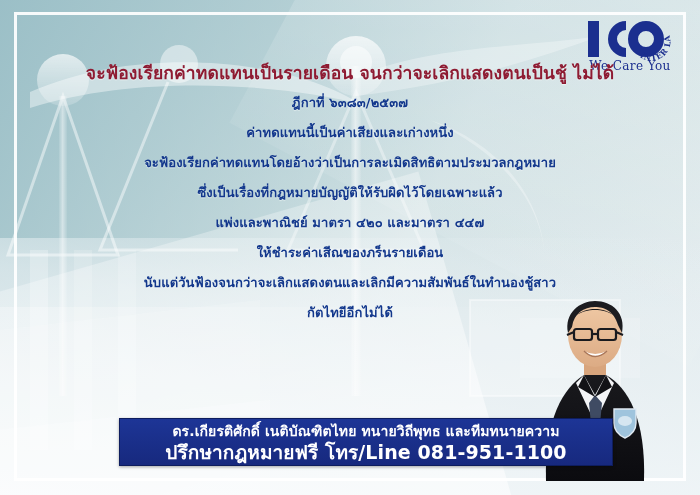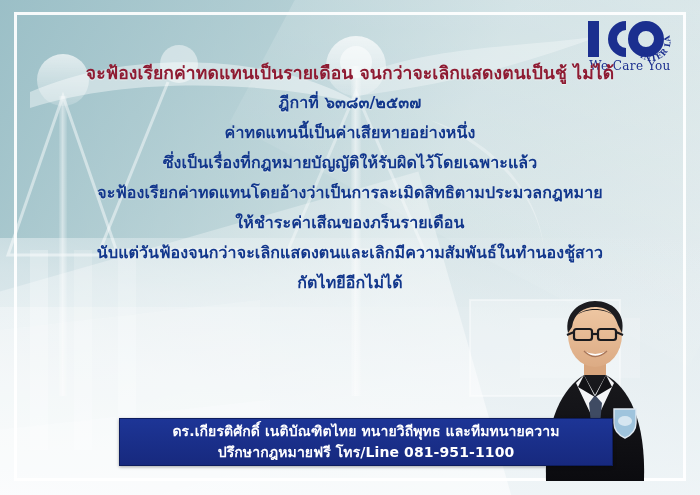--- a/index.html
+++ b/index.html
@@ -86,21 +86,21 @@
     color:#8e1b32;
     font-size:17.5px;
     font-weight:bold;
     line-height:30px;
     letter-spacing:.1px;
     text-shadow:0 1px 1px rgba(255,255,255,.55);
     white-space:nowrap;
   }
   .line{
     color:#12378c;
-    font-size:16px;
+    font-size:13px;
     font-weight:bold;
     line-height:30px;
     letter-spacing:.1px;
     text-shadow:0 1px 1px rgba(255,255,255,.5);
     white-space:nowrap;
   }
 
   
   .photo{
     position:absolute;
@@ -126,21 +126,21 @@
     margin-left:16px;
   }
   .banner-line{
     color:#ffffff;
     font-size:14px;
     font-weight:bold;
     line-height:21px;
     white-space:nowrap;
     letter-spacing:.1px;
   }
-  .banner-line.second{font-size:14px;}
+  .banner-line.second{font-size:19px;}
 </style>
 </head>
 <body>
 
 <div class="card">
 
   <div class="bg-base"></div>
   <div class="bg-wash-top"></div>
   <div class="bg-diag"></div>
   <div class="bg-wash-bottom"></div>
@@ -222,23 +222,24 @@
       <text font-size="8" font-weight="bold" fill="#1b2f8f" font-family="'DejaVu Serif','Liberation Serif',serif" letter-spacing="0.6">
         <textPath href="#arcpath" startOffset="2%">INTER LAW</textPath>
       </text>
     </svg>
     <div class="logo-tag">We Care You</div>
   </div>
 
   <div class="content">
     <div class="headline">จะฟ้องเรียกค่าทดแทนเป็นรายเดือน จนกว่าจะเลิกแสดงตนเป็นชู้ ไม่ได้</div>
     <div class="line">ฎีกาที่ ๖๓๘๓/๒๕๓๗</div>
-    <div class="line">ค่าทดแทนนี้เป็นค่าเสียหายอย่างหนึ่ง</div>
+    <div class="line">ค่าทดแทนนี้เป็นค่าเสียงและเก่างหนึ่ง</div>
+    <div class="line">จะฟ้องเรียกค่าทดแทนโดยอ้างว่าเป็นการละเมิดสิทธิตามประมวลกฎหมาย</div>
     <div class="line">ซึ่งเป็นเรื่องที่กฎหมายบัญญัติให้รับผิดไว้โดยเฉพาะแล้ว</div>
-    <div class="line">จะฟ้องเรียกค่าทดแทนโดยอ้างว่าเป็นการละเมิดสิทธิตามประมวลกฎหมาย</div>
+    <div class="line">แพ่งและพาณิชย์ มาตรา ๔๒๐ และมาตรา ๔๔๗</div>
     <div class="line">ให้ชำระค่าเสีณของภร็นรายเดือน</div>
     <div class="line">นับแต่วันฟ้องจนกว่าจะเลิกแสดงตนและเลิกมีความสัมพันธ์ในทำนองชู้สาว</div>
     <div class="line">กัตไทยีอีกไม่ได้</div>
   </div>
 
   <div class="photo">
     <svg width="128" height="190" viewBox="0 0 128 190">
       <defs>
         <linearGradient id="suit" x1="0" y1="0" x2="0" y2="1">
           <stop offset="0%" stop-color="#19191d"></stop>

